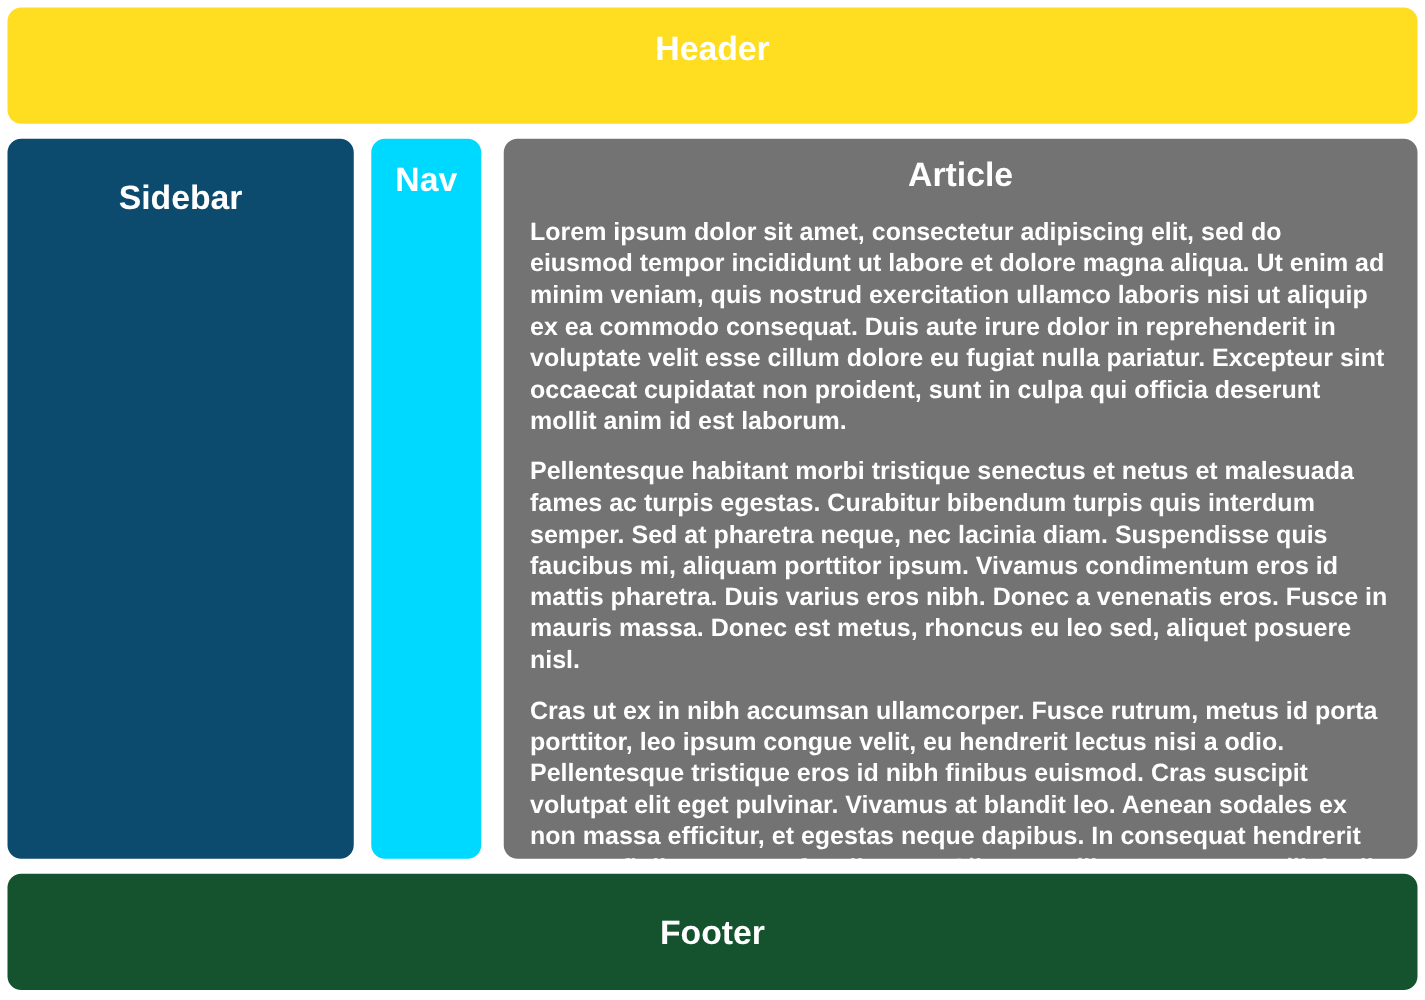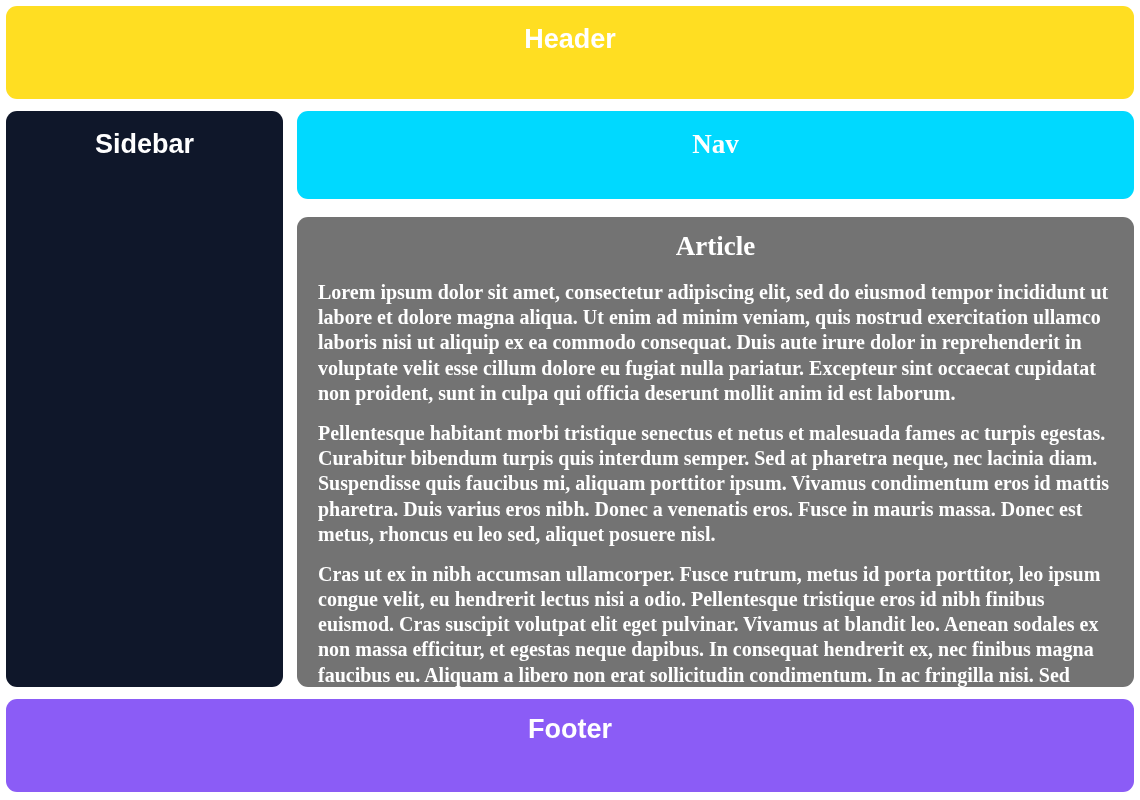--- a/index.html
+++ b/index.html
@@ -47,39 +47,38 @@
 
   
   .middle {
     flex: 1 1 auto;
     display: flex;
     gap: 14px;
     min-height: 0;
   }
 
   .sidebar {
-    background: #0f172a;
+    background: #0c4a6e;
     flex: 0 0 277px;
-    padding-top: 18px;
+    padding-top: 32px;
   }
   .sidebar .title {
     font-size: 27px;
     font-weight: bold;
     text-align: center;
     line-height: 1.15;
     color: #ffffff;
   }
 
   .content-col {
     flex: 1 1 auto;
     display: flex;
-    flex-direction: column;
+    flex-direction: row;
     gap: 18px;
     min-width: 0;
-    font-family: Liberation Serif, serif;
   }
 
   .nav {
     background: #00D9FF;
     flex: 0 0 88px;
     padding-top: 18px;
   }
   .nav .title {
     font-size: 27px;
     font-weight: bold;
@@ -109,23 +108,23 @@
     color: #ffffff;
     margin: 0 0 15px 0;
     text-align: left;
   }
   .article p:last-child {
     margin-bottom: 0;
   }
 
   
   .footer {
-    background: #8b5cf6;
+    background: #14532d;
     flex: 0 0 93px;
-    padding-top: 15px;
+    padding-top: 32px;
   }
   .footer .title {
     font-size: 27px;
     font-weight: bold;
     text-align: center;
     line-height: 1.15;
     color: #ffffff;
   }
 </style>
 </head>

